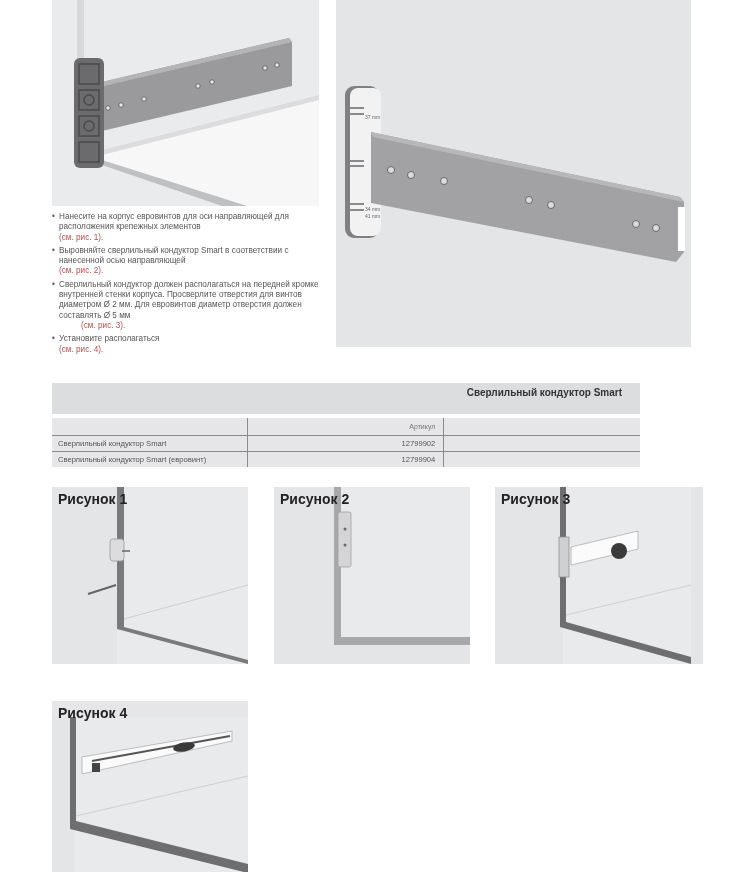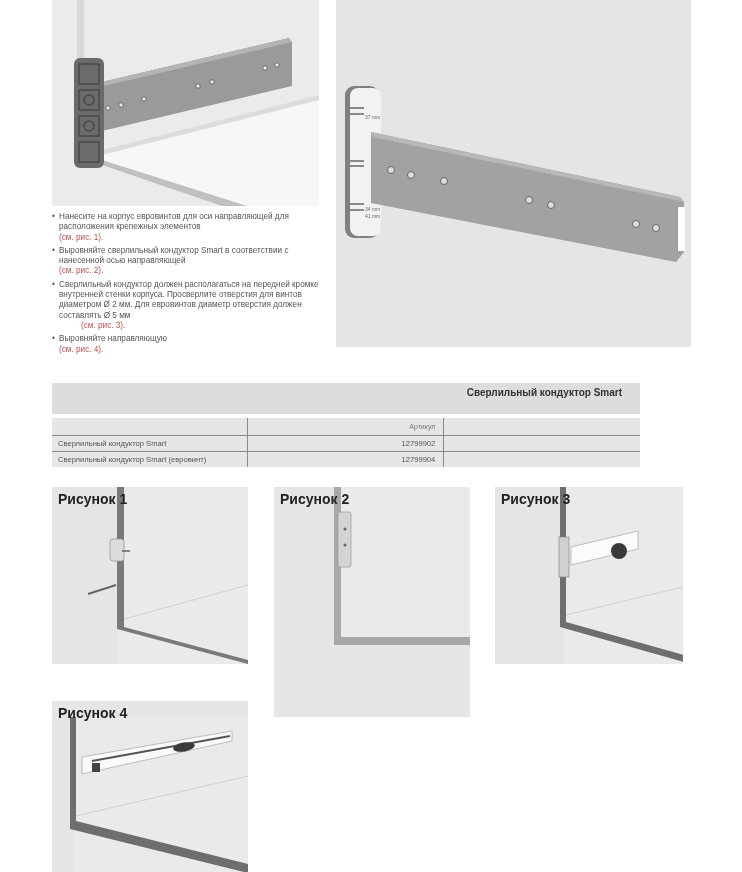--- a/index.html
+++ b/index.html
@@ -28,22 +28,22 @@
   .t-cell { box-sizing:border-box; padding:0 6px; white-space:nowrap; overflow:hidden; }
   .c1 { width:213px; border-right:1px solid #8a8a8a; }
   .c2 { width:214px; text-align:right; border-right:1px solid #8a8a8a; padding-right:8px; }
   .c3 { width:212px; text-align:center; padding-right:18px;margin-top:36px; }
   .t-row.header .t-cell { font-size:7px; color:#777; }
 
   
   .figure { background:#e4e5e7; overflow:hidden; }
   .fig-label { position:absolute; left:6px; top:4px; font-size:14px; font-weight:bold; color:#222; }
   #fig1 { left:52px; top:487px; width:196px; height:177px; }
-  #fig2 { left:274px; top:487px; width:196px; height:230px;text-align:right; }
-  #fig3 { left:495px; top:487px; width:188px; height:177px; }
+  #fig2 { left:274px; top:487px; width:196px; height:177px;text-align:right; }
+  #fig3 { left:495px; top:487px; width:208px; height:177px; }
   #fig4 { left:52px; top:685px; width:196px; height:177px;margin-top:16px; }
   .figure svg, .photo svg { position:absolute; left:0; top:0; }
 </style>
 </head>
 <body>
 
 <div id="photo1" class="abs photo">
   <svg width="267" height="206">
     <rect x="0" y="0" width="267" height="206" fill="#eaebed"></rect>
     <rect x="25" y="0" width="7" height="60" fill="#d8d8da"></rect>
@@ -121,21 +121,21 @@
     <span>Выровняйте сверлильный кондуктор Smart в соответствии с нанесенной осью направляющей</span>
     <span class="ref" style="color: rgb(192, 80, 77);">(см. рис. 2).</span>
   </div>
   <div class="step">
     <span class="bullet">•</span>
     <span>Сверлильный кондуктор должен располагаться на передней кромке внутренней стенки корпуса. Просверлите отверстия для винтов диаметром Ø 2 мм. Для евровинтов диаметр отверстия должен составлять Ø 5 мм</span>
     <span class="ref" style="color: rgb(192, 80, 77); padding-left: 22px;">(см. рис. 3).</span>
   </div>
   <div class="step">
     <span class="bullet">•</span>
-    <span>Выровняйте направляющую</span>
+    <span>Установите располагаться</span>
     <span class="ref" style="color: rgb(192, 80, 77);">(см. рис. 4).</span>
   </div>
 </div>
 
 <div id="product-table" class="abs">
   <div id="table-title-band">
     <span id="table-title">Сверлильный кондуктор Smart</span>
   </div>
   <div class="t-row header">
     <div class="t-cell c1"></div>

